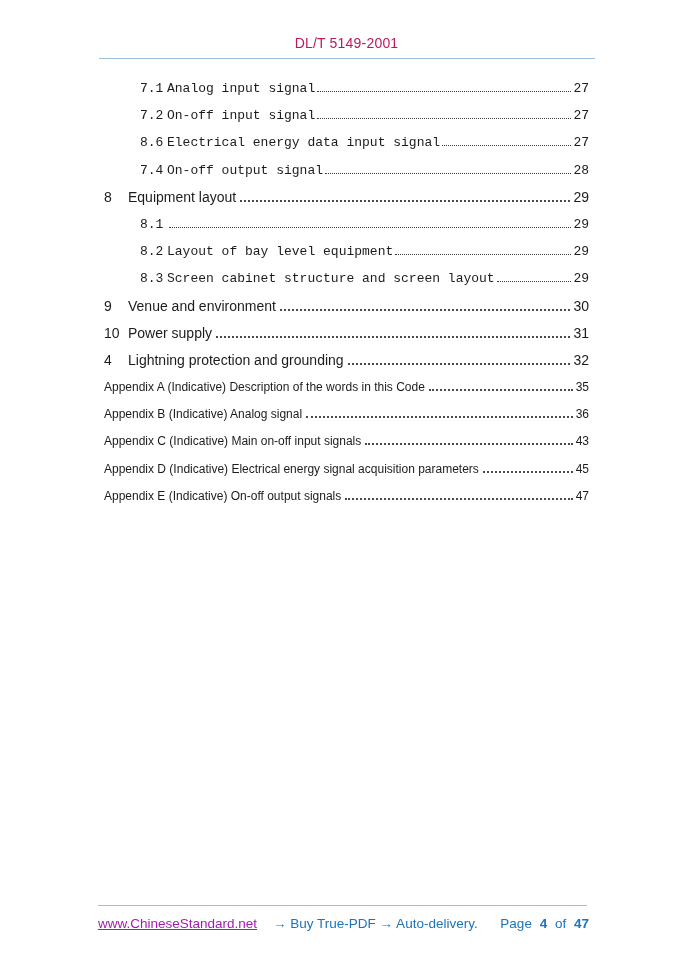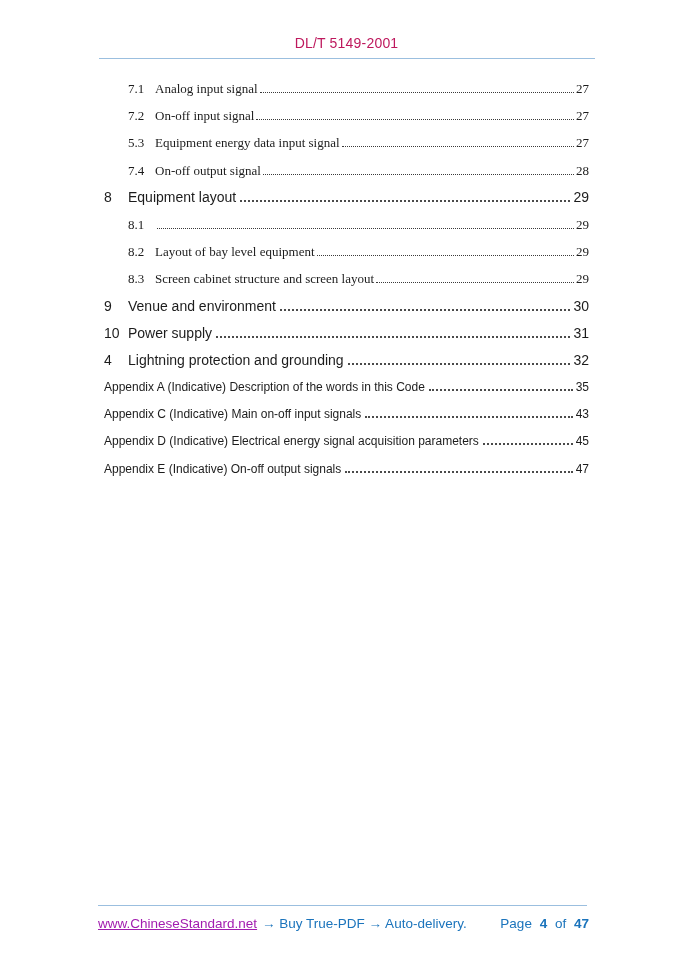--- a/index.html
+++ b/index.html
@@ -70,23 +70,23 @@
     font-size: 14px;
   }
   .toc-row.top .num { min-width: 24px; }
 
   .toc-row.appendix {
     font-family: "Liberation Sans", sans-serif;
     font-size: 12px;
   }
 
   .toc-row.sub {
-    font-family: Liberation Serif, serif;
+    font-family: Liberation Mono, monospace;
     font-size: 13px;
-    margin-left: 24px;
+    margin-left: 36px;
   }
   .toc-row.sub .num { min-width: 27px; }
   .toc-row.sub .dots {
     border-bottom: 1px dotted #3a3a3a;
     margin: 0 2px;
   }
 
   
   .footer-line {
     position: absolute;
@@ -106,21 +106,21 @@
     font-size: 13.5px;
     color: #1B74BC;
     line-height: 22px;
     white-space: nowrap;
   }
   .footer-link {
     color: #a21caf;
     text-decoration: underline;
     cursor: pointer;
   }
-  .footer-rest { margin-left: 5px; }
+  .footer-rest { margin-left: 16px; }
   .footer-right span { margin-left: 4px; }
   .footer-right .b { font-weight: bold; }
 </style>
 </head>
 <body>
 
 <div class="header-title">DL/T 5149-2001</div>
 <div class="header-line"></div>
 
 <div class="toc">
@@ -130,22 +130,22 @@
     <span class="dots"></span>
     <span class="page">27</span>
   </div>
     <div class="toc-row sub">
     <span class="num">7.2</span>
     <span class="label">On-off input signal</span>
     <span class="dots"></span>
     <span class="page">27</span>
   </div>
     <div class="toc-row sub">
-    <span class="num">5.3</span>
-    <span class="label">Equipment energy data input signal</span>
+    <span class="num">8.6</span>
+    <span class="label">Electrical energy data input signal</span>
     <span class="dots"></span>
     <span class="page">27</span>
   </div>
     <div class="toc-row sub">
     <span class="num">7.4</span>
     <span class="label">On-off output signal</span>
     <span class="dots"></span>
     <span class="page">28</span>
   </div>
     <div class="toc-row top">
@@ -187,20 +187,26 @@
     <span class="num">4</span>
     <span class="label">Lightning protection and grounding</span>
     <span class="dots"></span>
     <span class="page">32</span>
   </div>
     <div class="toc-row appendix">
 
     <span class="label">Appendix A (Indicative) Description of the words in this Code</span>
     <span class="dots"></span>
     <span class="page">35</span>
+  </div>
+    <div class="toc-row appendix">
+
+    <span class="label">Appendix B (Indicative) Analog signal</span>
+    <span class="dots"></span>
+    <span class="page">36</span>
   </div>
     <div class="toc-row appendix">
 
     <span class="label">Appendix C (Indicative) Main on-off input signals</span>
     <span class="dots"></span>
     <span class="page">43</span>
   </div>
     <div class="toc-row appendix">
 
     <span class="label">Appendix D (Indicative) Electrical energy signal acquisition parameters</span>

